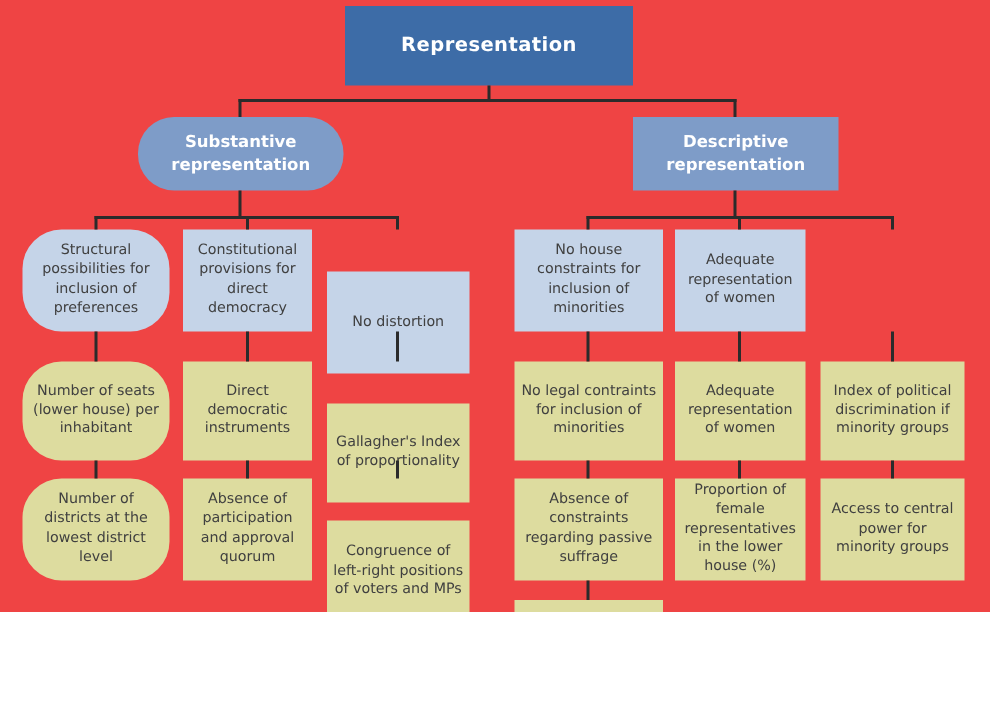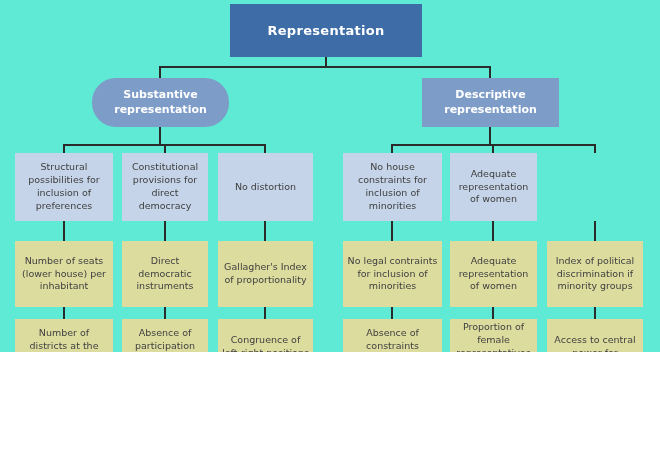--- a/index.html
+++ b/index.html
@@ -1,20 +1,20 @@
 <!DOCTYPE html>
 <html><head>
 <meta charset="utf-8">
 <style>
   html, body { margin: 0; padding: 0; background: #ffffff; }
   #stage {
     position: relative;
     width: 660px;
-    height: 352px;
-    background: #5eead4;
+    height: 408px;
+    background: #ef4444;
     font-family: "DejaVu Sans", "Liberation Sans", sans-serif;
     overflow: hidden;
   }
   .node {
     position: absolute;
     box-sizing: border-box;
     display: flex;
     align-items: center;
     justify-content: center;
     text-align: center;
@@ -38,23 +38,23 @@
     font-size: 9.5px;
     top: 153px; height: 68px;
   }
   .ind {
     background: #DDDC9F; color: #404040;
     font-size: 9.5px;
   }
   .row4 { top: 241px; height: 66px; }
   .row5 { top: 319px; height: 68px; }
   .row6 { top: 400px; height: 67px; font-family: Liberation Serif, serif; }
-  .cA1 { left: 15px;  width: 98px; }
+  .cA1 { left: 15px;  width: 98px; border-radius: 26px; }
   .cA2 { left: 122px; width: 86px; }
-  .cA3 { left: 218px; width: 95px; }
+  .cA3 { left: 218px; width: 95px; margin-top: 28px; }
   .cB1 { left: 343px; width: 99px; }
   .cB2 { left: 450px; width: 87px; }
   .cB3 { left: 547px; width: 96px; }
   .ln { position: absolute; background: #2B2B2B; }
 </style>
 </head>
 <body>
 
 <div id="stage">
 

